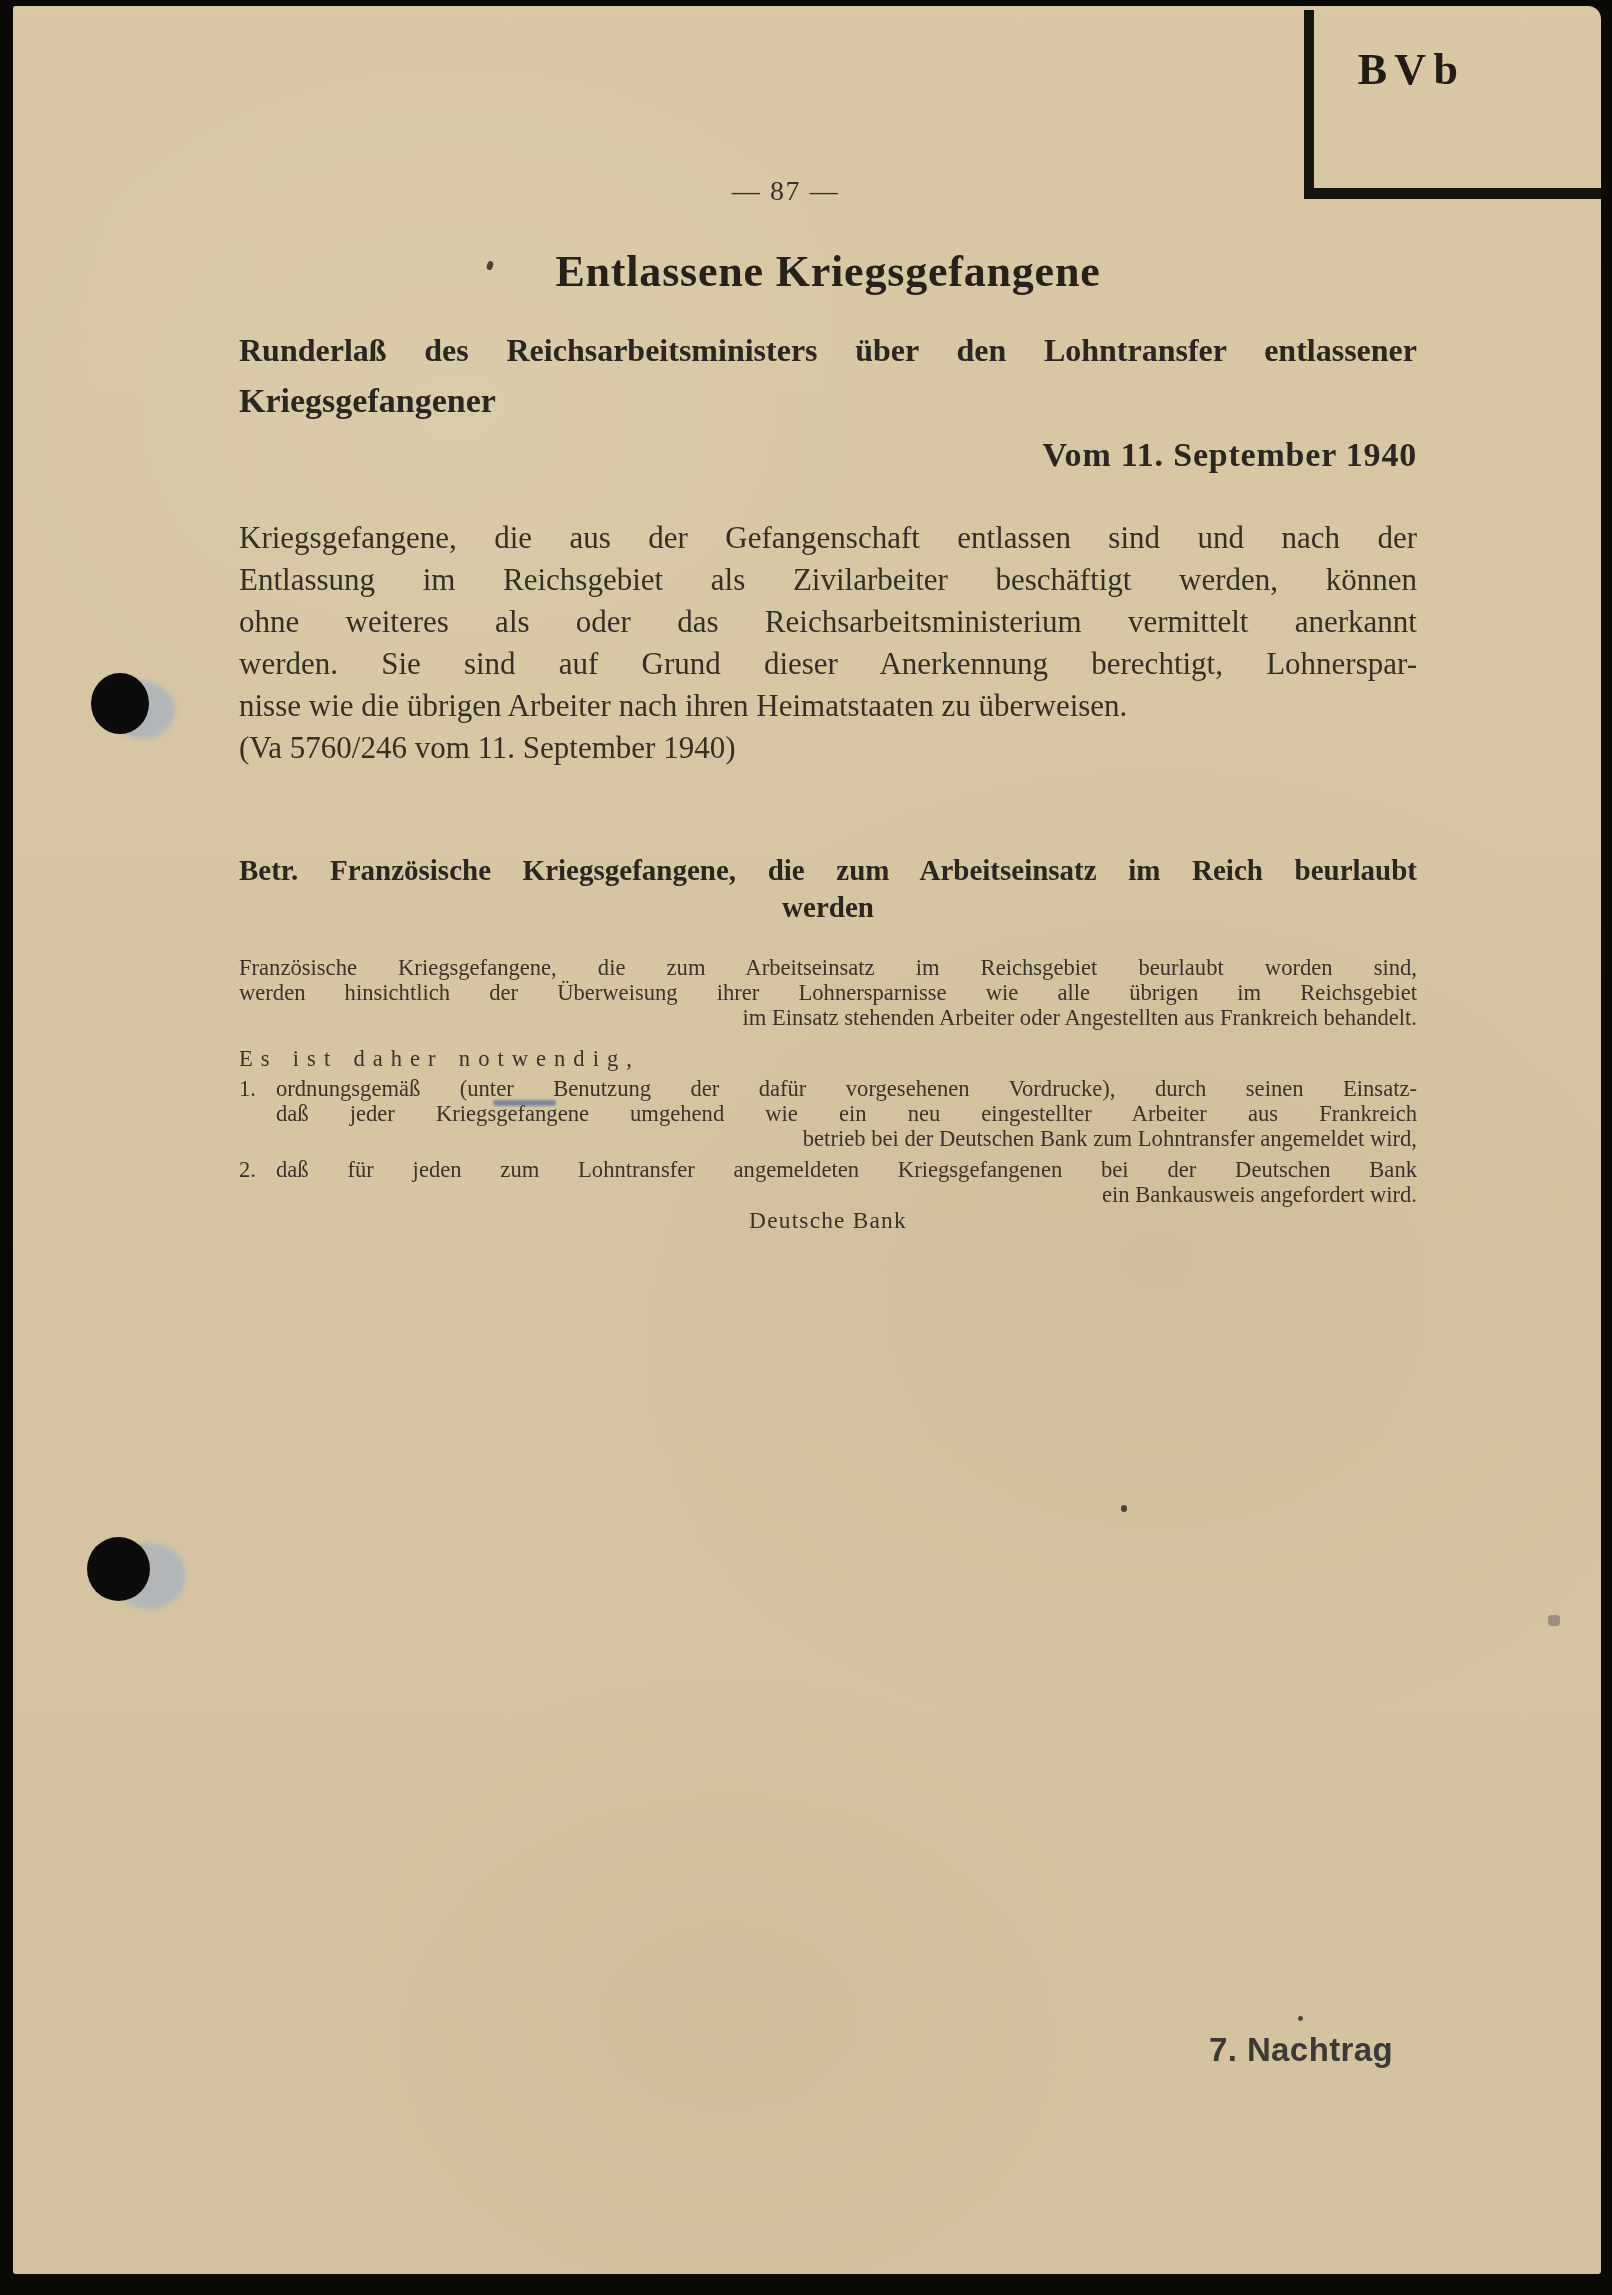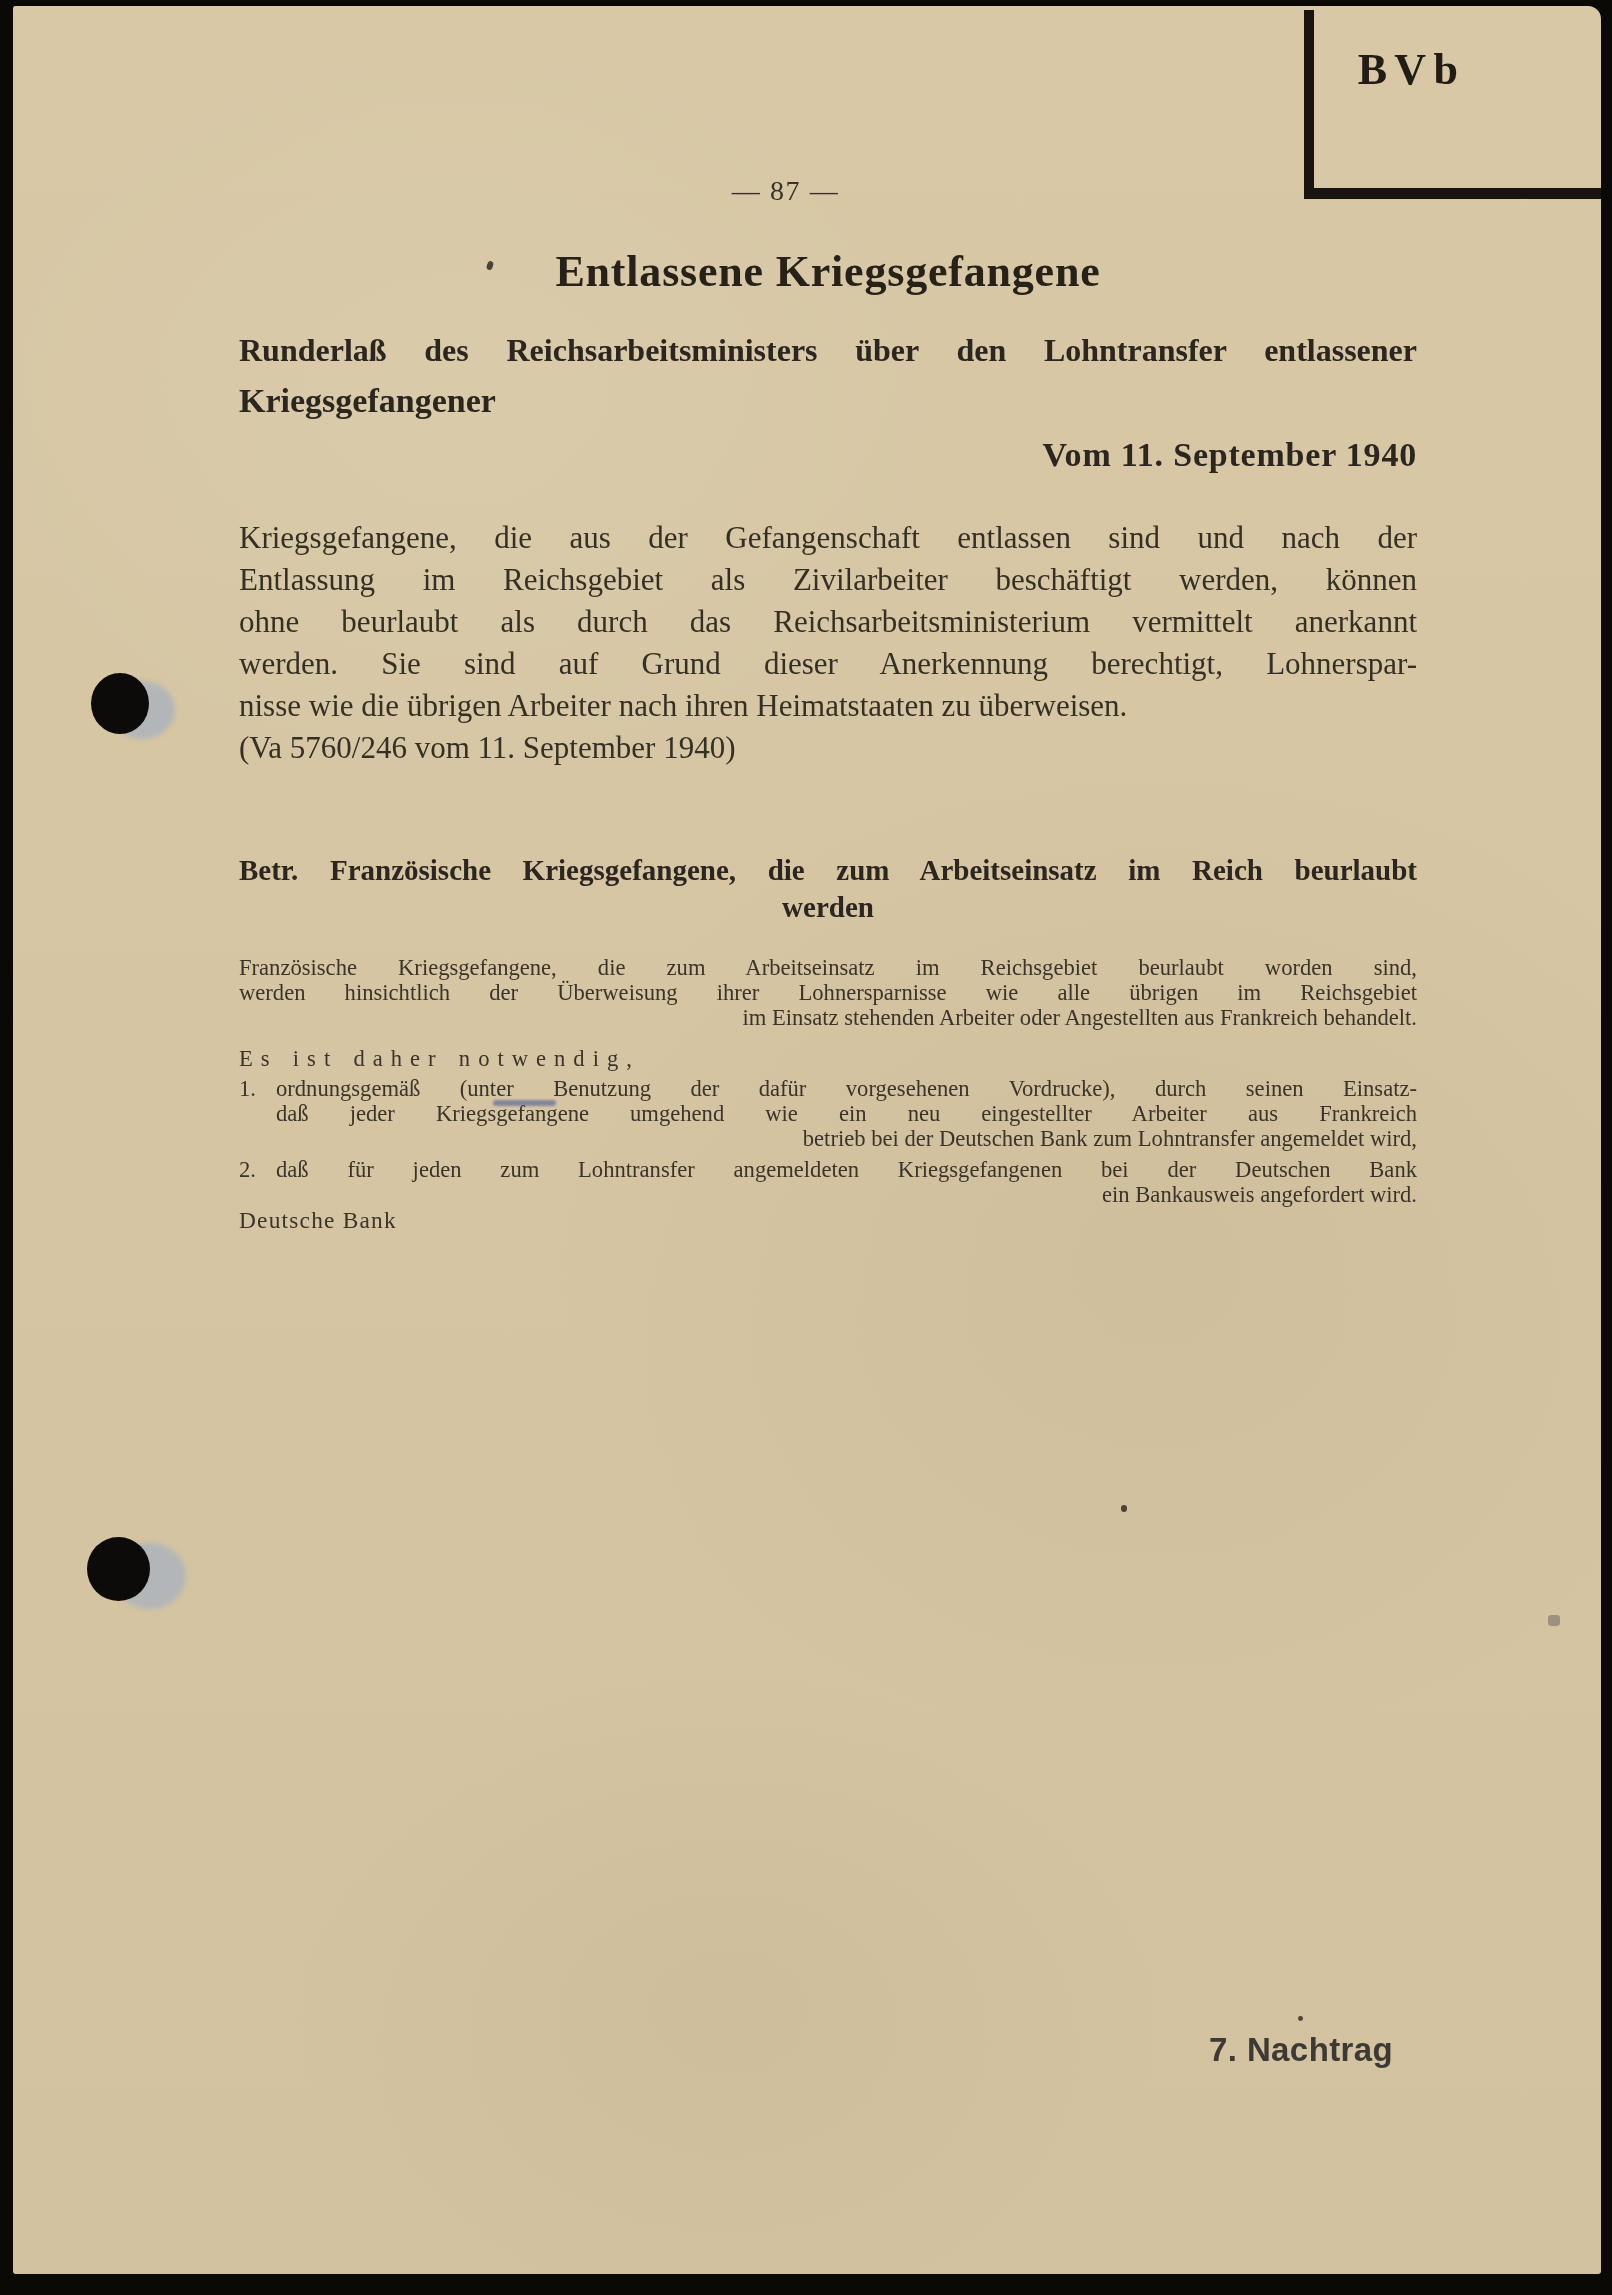--- a/index.html
+++ b/index.html
@@ -86,21 +86,21 @@
     font-size:22.6px; color:#3a342a;
     letter-spacing:8px; word-spacing:1.6px;
   }
 
   .list-item { position:absolute; font-size:22.6px; line-height:25px; color:#3a342a; }
   .list-item .item-lines { padding-left:37px; }
   .item-num { position:absolute; left:0; top:0; }
 
   .signature {
     position:absolute; top:1201px;
-    text-align:left; font-size:23.4px; color:#3a342a; letter-spacing:1.2px;
+    text-align:center; font-size:23.4px; color:#3a342a; letter-spacing:1.2px;
   }
 
   .footer-label {
     position:absolute; left:1196px; top:2025px;
     font-family:"Liberation Sans", sans-serif;
     font-size:33px; font-weight:bold; color:#3d3a35; letter-spacing:0.4px;
   }
 
   
   .hole-shadow {
@@ -141,21 +141,21 @@
 
   <div class="doc-title col">Entlassene Kriegsgefangene</div>
 
   <div class="subtitle-1 col">Runderlaß des Reichsarbeitsministers über den Lohntransfer entlassener</div>
   <div class="subtitle-2 col">Kriegsgefangener</div>
   <div class="date-line col">Vom 11. September 1940</div>
 
   <div class="body-par col">
     <div class="jl">Kriegsgefangene, die aus der Gefangenschaft entlassen sind und nach der</div>
     <div class="jl">Entlassung im Reichsgebiet als Zivilarbeiter beschäftigt werden, können</div>
-    <div class="jl">ohne beurlaubt als durch das Reichsarbeitsministerium vermittelt anerkannt</div>
+    <div class="jl">ohne weiteres als oder das Reichsarbeitsministerium vermittelt anerkannt</div>
     <div class="jl">werden. Sie sind auf Grund dieser Anerkennung berechtigt, Lohnerspar-</div>
     <div class="ll">nisse wie die übrigen Arbeiter nach ihren Heimatstaaten zu überweisen.</div>
   </div>
 
   <div class="ref-line col">(Va 5760/246 vom 11. September 1940)</div>
 
   <div class="betr-1 col">Betr. Französische Kriegsgefangene, die zum Arbeitseinsatz im Reich beurlaubt</div>
   <div class="betr-2 col">werden</div>
 
   <div class="small-par col">

